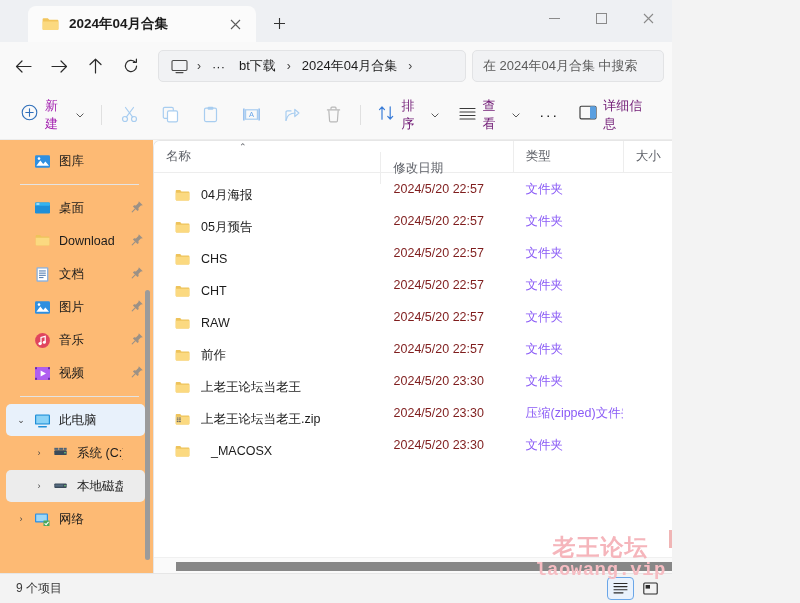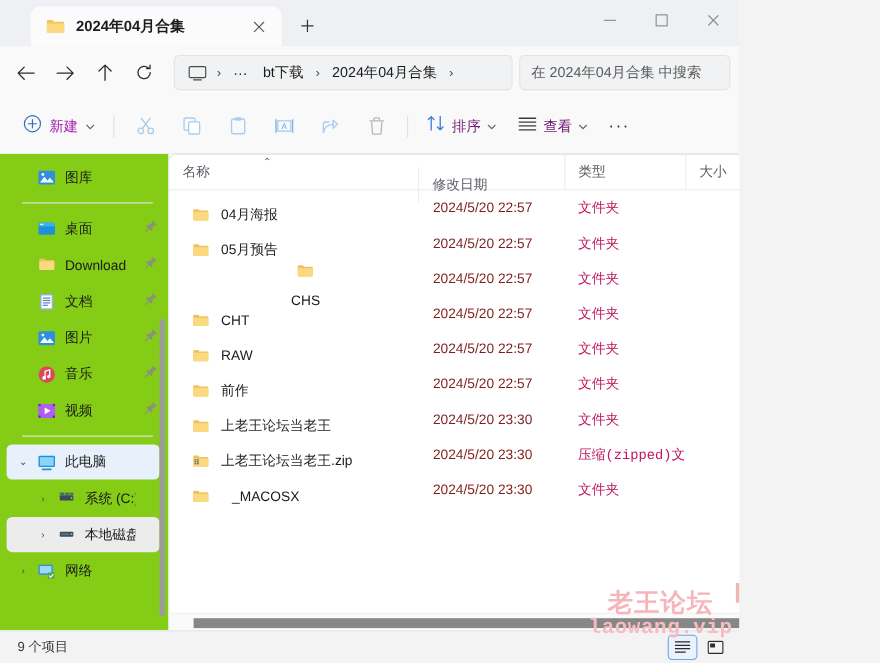--- a/index.html
+++ b/index.html
@@ -126,21 +126,21 @@
     display: flex; align-items: center; justify-content: center;
     color: #1b1b1b; font-size: 15px; letter-spacing: 1.5px;
   }
   .tb-spacer { flex: 1; }
 
   
   .body { flex: 1 1 auto; display: flex; min-height: 0; background: #f9f9f9; }
 
   .sidebar {
     width: 153px; flex: 0 0 153px;
-    background: #84cc16;
+    background: #fdba74;
     position: relative;
     padding-top: 4px;
     overflow: hidden;
   }
   .side-item {
     display: flex; align-items: center;
     height: 32px; margin: 1px 8px 1px 6px;
     border-radius: 5px; padding-left: 28px; position: relative;
     gap: 8px;
   }
@@ -192,21 +192,21 @@
     position: absolute; top: 1px; left: 50%; margin-left: -28px;
     font-size: 9px; color: #5c5f66;
   }
   .rows { flex: 1 1 auto; position: relative; overflow: hidden; }
   .row {
     display: flex; align-items: center; height: 32px;
   }
   .cell { font-size: 12.5px; color: #1b1b1b; padding-left: 12px; white-space: nowrap; overflow: hidden; }
   .cell.name { display: flex; align-items: center; gap: 9px; padding-left: 20px; margin-top: 12px; }
   .cell.date { color: #7f1d1d; }
-  .cell.type { color: #be185d; font-family: Liberation Mono, monospace; }
+  .cell.type { color: #8b5cf6; }
   .file-ico { width: 18px; height: 15px; flex: 0 0 18px; position: relative; }
 
   .hscroll-track {
     position: absolute; left: 0; right: 0; bottom: 0; height: 16px;
     background: #fafafa; border-top: 1px solid #f0f0f0;
   }
   .hscroll-thumb {
     position: absolute; top: 4px; height: 9px;
     background: #878787; border-radius: 0;
   }
@@ -427,20 +427,29 @@
         <svg width="8" height="5" viewBox="0 0 8 5">
             <path d="M0.6 0.6 L4 4 L7.4 0.6" stroke="#5a5a5a" stroke-width="1" fill="none"></path>
           </svg>
       </span>
     </div>
 
     <div class="tb-dots">···</div>
 
     <div class="tb-spacer"></div>
 
+    <div class="tb-item">
+      <span>
+        <svg width="18" height="15" viewBox="0 0 18 15">
+          <rect x="1" y="1.2" width="16" height="12.6" rx="1.3" stroke="#3a3a3a" stroke-width="1.15" fill="none"></rect>
+          <rect x="11" y="1.2" width="6" height="12.6" rx="1.3" fill="#5a9fe0"></rect>
+        </svg>
+      </span>
+      <span class="lbl">详细信息</span>
+    </div>
   </div>
 
   <div class="body">
 
     <div class="sidebar">
       <div id="sidebar-list">
           <div class="side-item">
             <span class="twisty"></span>
             <span class="ico"><svg width="17" height="17" viewBox="0 0 17 17">
                 <rect x="1" y="2.2" width="15" height="12.6" rx="1.3" fill="#2e8fe0"></rect>
@@ -625,21 +634,21 @@
                   <path d="M0.8 3.4a1 1 0 0 1 1-1h4.1l1.4 1.5h8a1 1 0 0 1 1 1v8.2a1 1 0 0 1-1 1H1.8a1 1 0 0 1-1-1z" fill="#eec35b"></path>
                 <path d="M0.8 5.4h15.5v7.7a1 1 0 0 1-1 1H1.8a1 1 0 0 1-1-1z" fill="#fbd980"></path>
                 </svg></span>
               <span>05月预告</span>
             </div>
             <div class="cell date" style="width: 168px;">2024/5/20 22:57</div>
             <div class="cell type" style="width: 139px;">文件夹</div>
             <div class="cell size" style="width: 60px;"></div>
           </div>
           <div class="row">
-            <div class="cell name" style="width: 290px; flex-direction: column;">
+            <div class="cell name" style="width: 290px;">
               <span class="file-ico"><svg width="17" height="15" viewBox="0 0 17 17">
                   <path d="M0.8 3.4a1 1 0 0 1 1-1h4.1l1.4 1.5h8a1 1 0 0 1 1 1v8.2a1 1 0 0 1-1 1H1.8a1 1 0 0 1-1-1z" fill="#eec35b"></path>
                 <path d="M0.8 5.4h15.5v7.7a1 1 0 0 1-1 1H1.8a1 1 0 0 1-1-1z" fill="#fbd980"></path>
                 </svg></span>
               <span>CHS</span>
             </div>
             <div class="cell date" style="width: 168px;">2024/5/20 22:57</div>
             <div class="cell type" style="width: 139px;">文件夹</div>
             <div class="cell size" style="width: 60px;"></div>
           </div>

